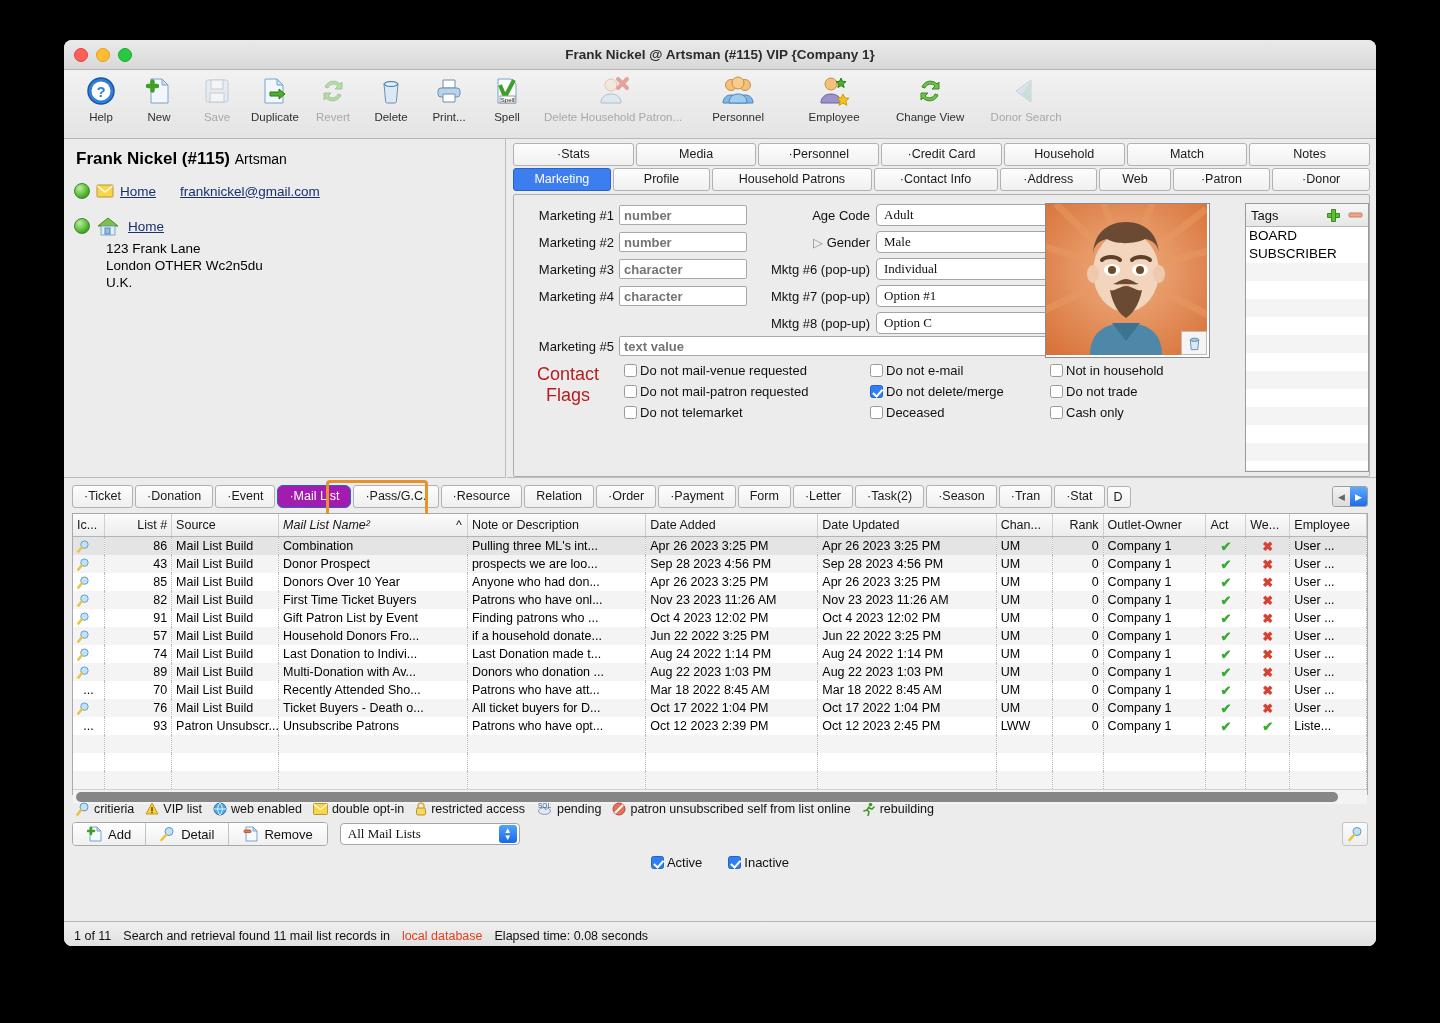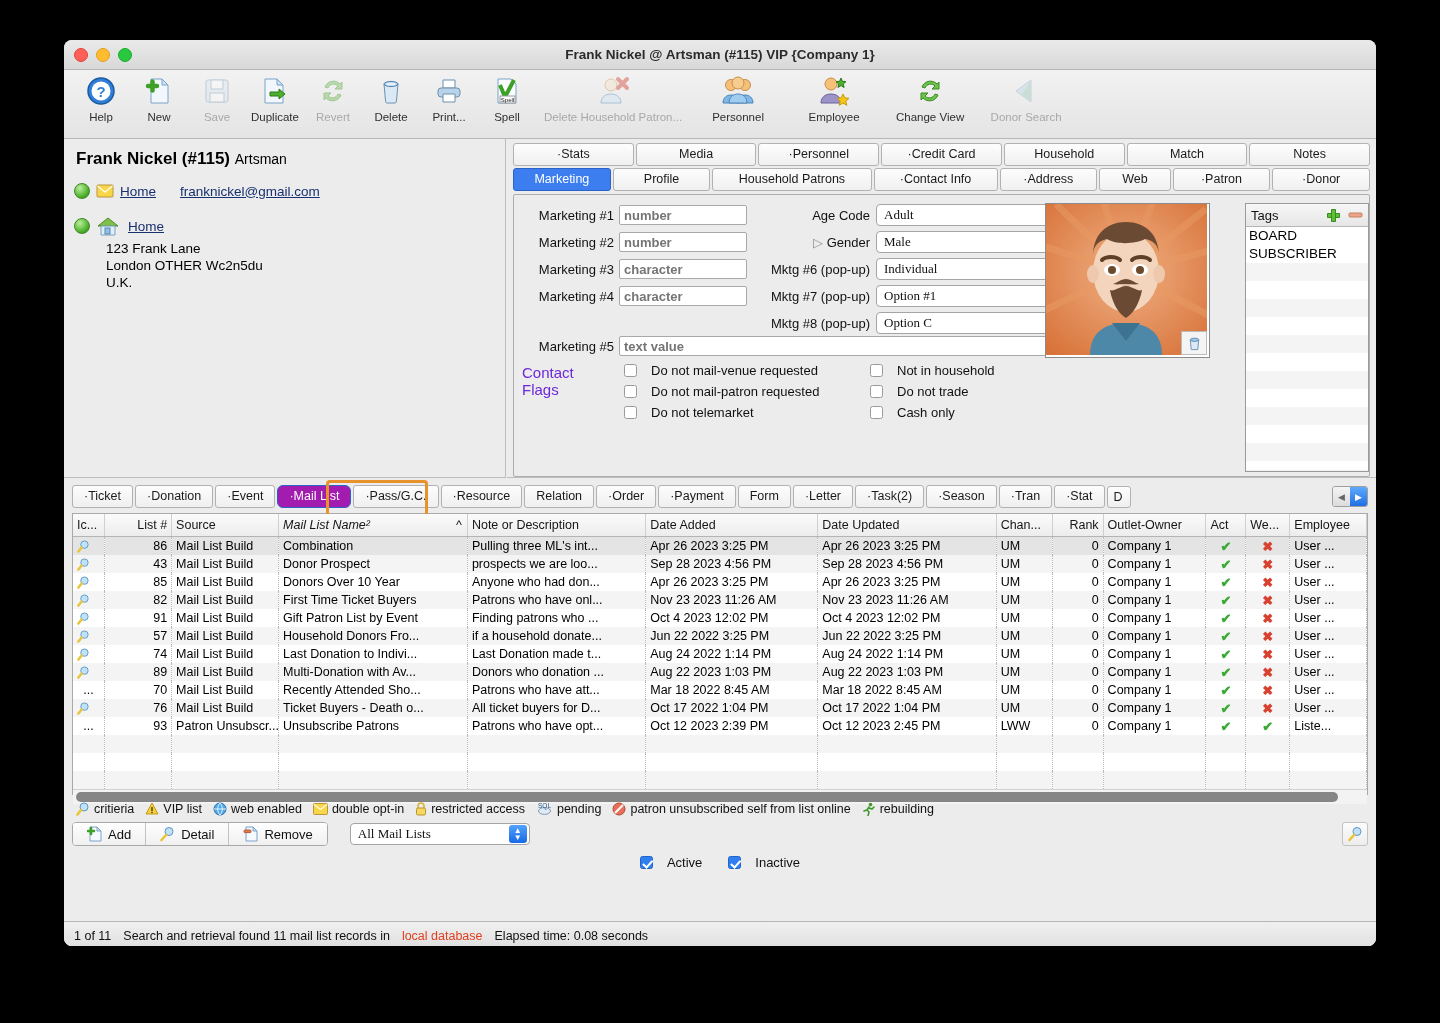--- a/index.html
+++ b/index.html
@@ -57,22 +57,22 @@
   
   .fieldlbl{font-size:13px;color:#111;text-align:right;}
   .tin{border:1px solid #a9a9a9;background:#fff;border-radius:2px;height:20px;font-size:13px;
        padding:1px 4px;box-sizing:border-box;color:#111;}
   .tin.ph{color:#9d9d9d;font-weight:bold;}
   .popbtn{position:relative;height:22px;border:1px solid #a5a5a5;border-radius:4px;background:#fff;
           font-size:13px;display:flex;align-items:center;padding-left:7px;color:#111;box-sizing:border-box;font-family:Liberation Serif, serif;}
   .popbtn .arrows{position:absolute;right:2px;top:1px;width:18px;height:18px;border-radius:3px;
                   background:linear-gradient(#53a2fb,#1769e8);display:flex;flex-direction:column;
                   align-items:center;justify-content:center;color:#fff;font-size:8px;line-height:7px;}
-  .cflabel{font-size:15px;color:#6d28d9;text-align:left;}
-  .cbrow{display:flex;align-items:center;gap:14px;font-size:13px;color:#111;margin-bottom:6px;}
+  .cflabel{font-size:18px;color:#b91c1c;text-align:center;}
+  .cbrow{display:flex;align-items:center;gap:3px;font-size:13px;color:#111;margin-bottom:6px;}
   .cb{width:13px;height:13px;border:1px solid #9a9a9a;border-radius:2.5px;background:#fff;box-sizing:border-box;}
   .cb.on{background:#2f7ff0;border-color:#2064c8;position:relative;}
   .cb.on:after{content:"";position:absolute;left:4px;top:0.5px;width:3.5px;height:7.5px;
                border:solid #fff;border-width:0 2px 2px 0;transform:rotate(42deg);}
 
   .photo{position:absolute;right:159px;top:8px;width:163px;height:153px;border:1px solid #8b8b8b;background:#fff;
          overflow:hidden;}
   .tagbox{position:absolute;right:0px;top:8px;width:122px;height:267px;border:1px solid #9a9a9a;background:#f0f0f0;}
   .tagheader{height:22px;display:flex;align-items:center;padding:0 5px;font-size:13px;color:#111;
              background:linear-gradient(#f7f7f7,#e6e6e6);border-bottom:1px solid #b6b6b6;}
@@ -117,21 +117,21 @@
   .legend{display:flex;align-items:center;gap:5px;font-size:12.5px;color:#111;margin-top:6px;padding-left:4px;
           flex-wrap:nowrap;}
   .legend .it{display:flex;align-items:center;gap:4px;margin-right:6px;white-space:nowrap;}
 
   
   .actionbar{margin-top:6px;display:flex;align-items:center;gap:0;}
   .agrp{display:flex;border:1px solid #a8a8a8;border-radius:4px;overflow:hidden;background:#fff;}
   .abtn{display:flex;align-items:center;gap:6px;padding:3px 14px;font-size:13px;color:#111;
         background:linear-gradient(#fefefe,#f0f0f0);border-right:1px solid #c3c3c3;cursor:default;}
   .abtn:last-child{border-right:none;}
-  .seldrop{margin-left:22px;width:180px;text-align:center;}
+  .seldrop{margin-left:12px;width:180px;text-align:center;}
   .mag{margin-left:auto;width:24px;height:22px;border:1px solid #c3c3c3;border-radius:3px;
        background:linear-gradient(#fcfcfc,#ededed);display:flex;align-items:center;justify-content:center;}
   .activerow{display:flex;justify-content:center;gap:26px;margin-top:9px;font-size:13.5px;color:#111;}
   .activerow .cbrow{margin-bottom:0;}
 
   
   .statusbar{position:absolute;left:0;bottom:0;width:100%;height:29px;background:linear-gradient(#f0f0f0,#dedede);
              border-top:1px solid #b6b6b6;display:flex;align-items:center;gap:12px;padding-left:10px;
              box-sizing:border-box;font-size:12.5px;color:#111;}
   .red{color:#e0411f;}
@@ -404,20 +404,34 @@
                 <span class="cb"></span>
                 <span>Do not mail-venue requested</span>
               </div>
             <div class="cbrow">
                 <span class="cb"></span>
                 <span>Do not mail-patron requested</span>
               </div>
             <div class="cbrow">
                 <span class="cb"></span>
                 <span>Do not telemarket</span>
+              </div>
+          </div>
+          <div style="width:180px;">
+            <div class="cbrow">
+                <span class="cb"></span>
+                <span>Do not e-mail</span>
+              </div>
+            <div class="cbrow">
+                <span class="cb on"></span>
+                <span>Do not delete/merge</span>
+              </div>
+            <div class="cbrow">
+                <span class="cb"></span>
+                <span>Deceased</span>
               </div>
           </div>
           <div style="width:160px;">
             <div class="cbrow">
                 <span class="cb"></span>
                 <span>Not in household</span>
               </div>
             <div class="cbrow">
                 <span class="cb"></span>
                 <span>Do not trade</span>

